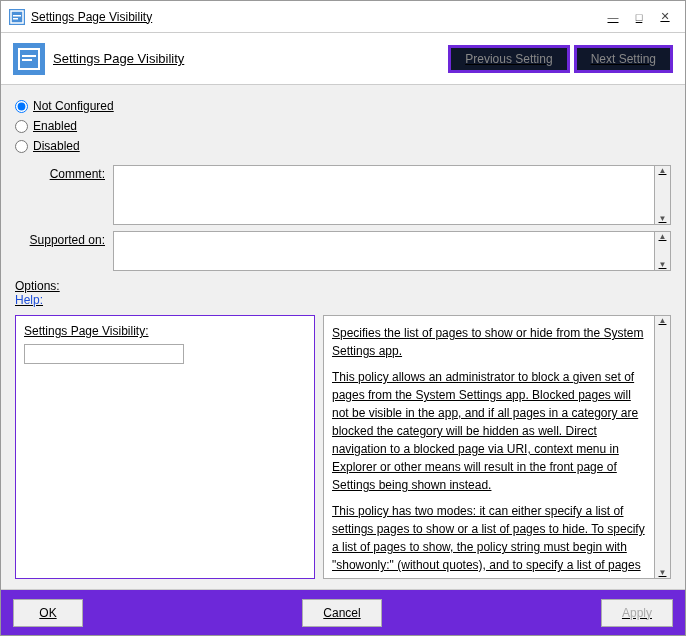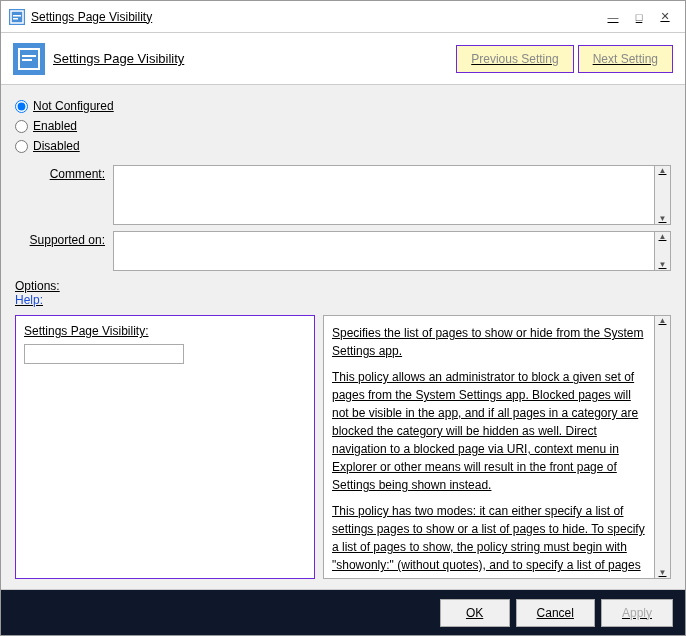--- a/index.html
+++ b/index.html
@@ -95,22 +95,22 @@
       font-size: 13px;
       font-weight: normal;
       color: #000;
     }
     .header-buttons {
       display: flex;
       gap: 4px;
     }
     .nav-button {
       padding: 4px 14px;
-      background: #fef9c3;
-      border: 1px solid #6d28d9;
+      background: #0f172a;
+      border: 3px solid #6d28d9;
       cursor: pointer;
       font-size: 12px;
       color: #888;
       height: 28px;
     }
 
     .content {
       display: flex;
       flex-direction: column;
       flex: 1;
@@ -283,26 +283,26 @@
       display: flex;
       flex-direction: column;
       align-items: center;
       justify-content: space-between;
       padding: 1px 0;
       flex-shrink: 0;
     }
 
     .footer {
       display: flex;
-      justify-content: flex-end;
+      justify-content: space-between;
       align-items: center;
       padding: 8px 12px;
       gap: 6px;
       border-top: 1px solid #ccc;
-      background: #0f172a;
+      background: #6d28d9;
       flex-shrink: 0;
       height: 46px;
     }
     .footer-btn {
       padding: 5px 20px;
       border: 1px solid #adadad;
       background: #f0f0f0;
       cursor: pointer;
       font-size: 12px;
       min-width: 70px;

